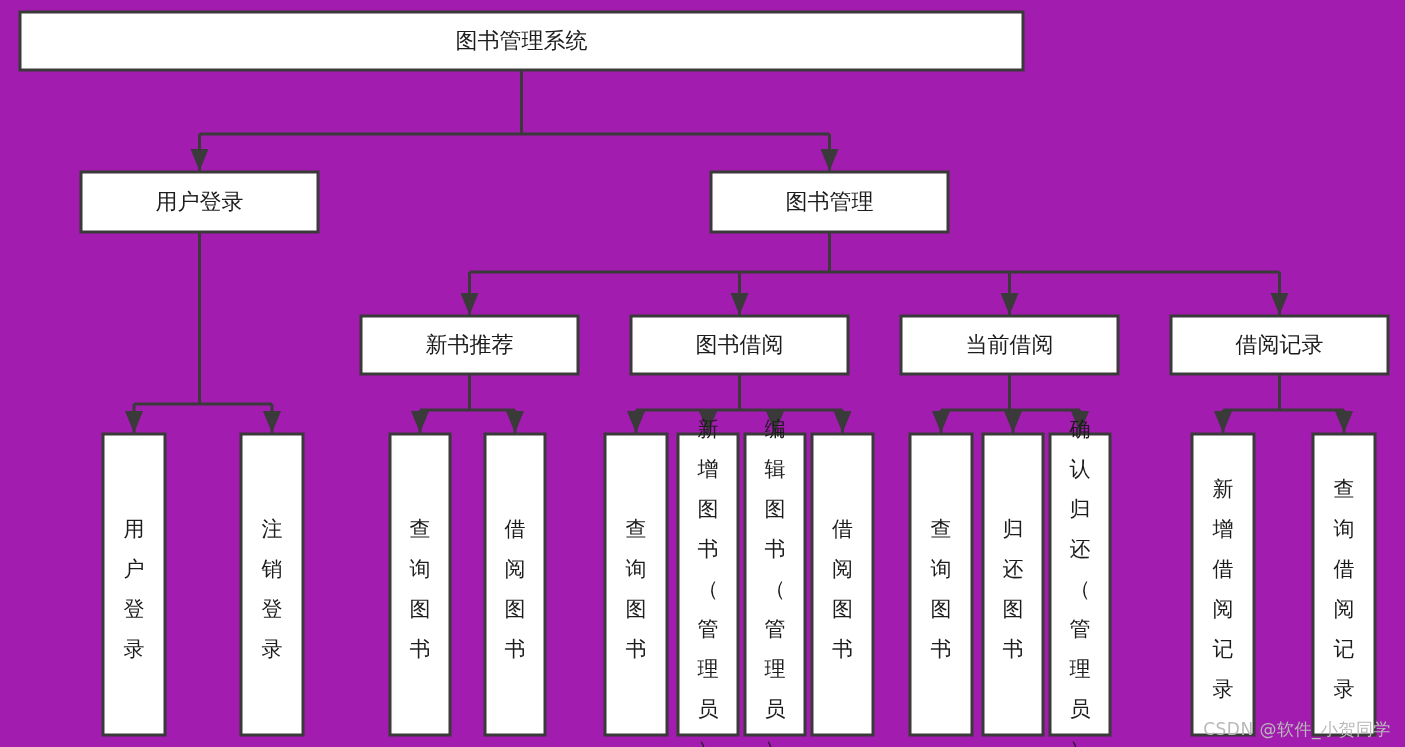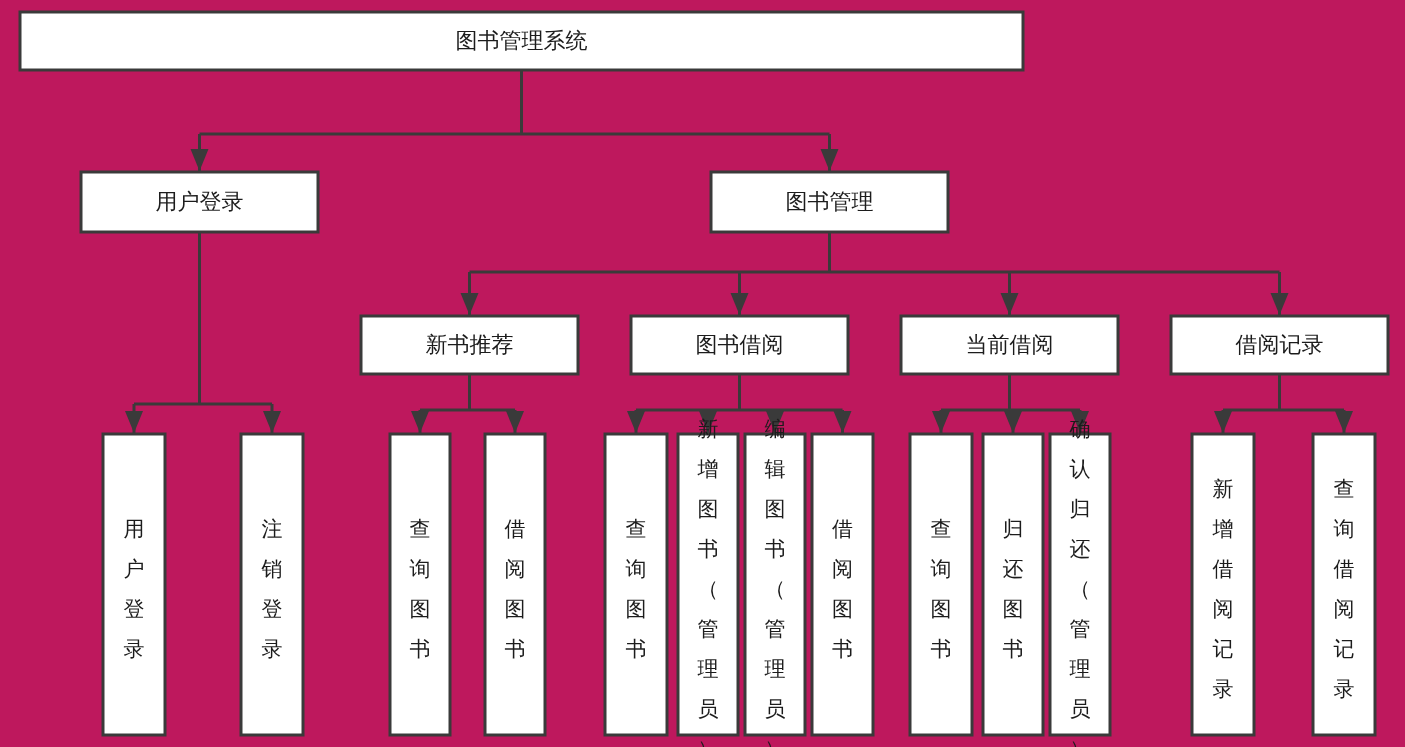--- a/index.html
+++ b/index.html
@@ -11,21 +11,21 @@
   body {
     width: 1405px;
     height: 747px;
     font-family: "DejaVu Sans", "Liberation Sans", sans-serif;
     overflow: hidden;
   }
   #diagram-root {
     position: relative;
     width: 1405px;
     height: 747px;
-    background: #be185d;
+    background: #a21caf;
   }
   svg.flow {
     position: absolute;
     top: 0;
     left: 0;
     width: 1405px;
     height: 747px;
     display: block;
   }
   .node-rect {
@@ -203,13 +203,14 @@
         <g>
           <rect x="1192" y="434" width="62" height="301" class="node-rect"></rect>
           <text x="1223" y="495.7" class="node-label-v"><tspan x="1223" dy="0">新</tspan><tspan x="1223" dy="40">增</tspan><tspan x="1223" dy="40">借</tspan><tspan x="1223" dy="40">阅</tspan><tspan x="1223" dy="40">记</tspan><tspan x="1223" dy="40">录</tspan></text>
         </g>
         <g>
           <rect x="1313" y="434" width="62" height="301" class="node-rect"></rect>
           <text x="1344" y="495.7" class="node-label-v"><tspan x="1344" dy="0">查</tspan><tspan x="1344" dy="40">询</tspan><tspan x="1344" dy="40">借</tspan><tspan x="1344" dy="40">阅</tspan><tspan x="1344" dy="40">记</tspan><tspan x="1344" dy="40">录</tspan></text>
         </g>
       </g>
   </svg>
+  <div class="watermark">CSDN @软件_小贺同学</div>
 </div>
 
 </body></html>

